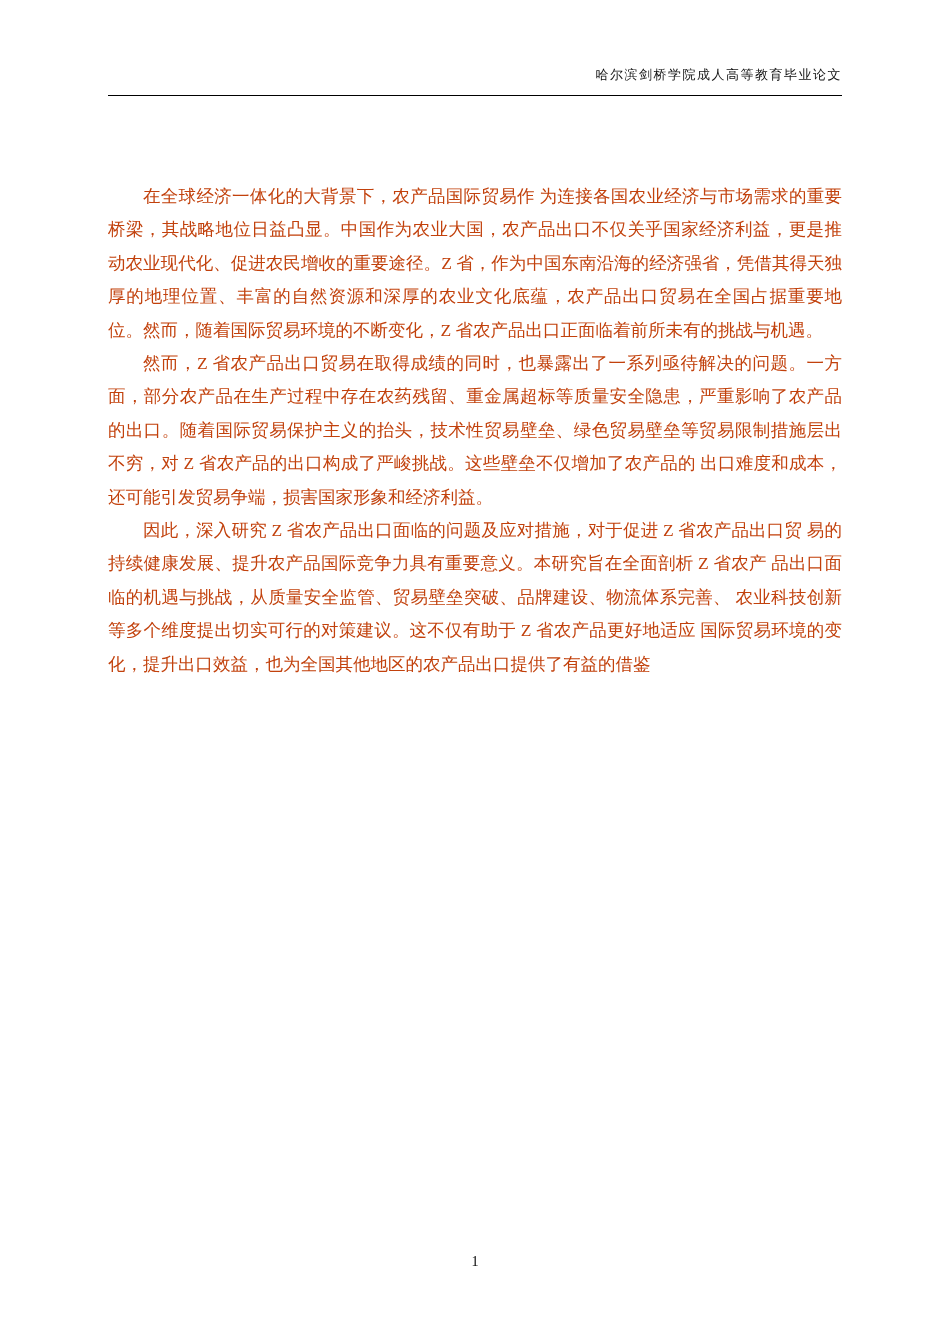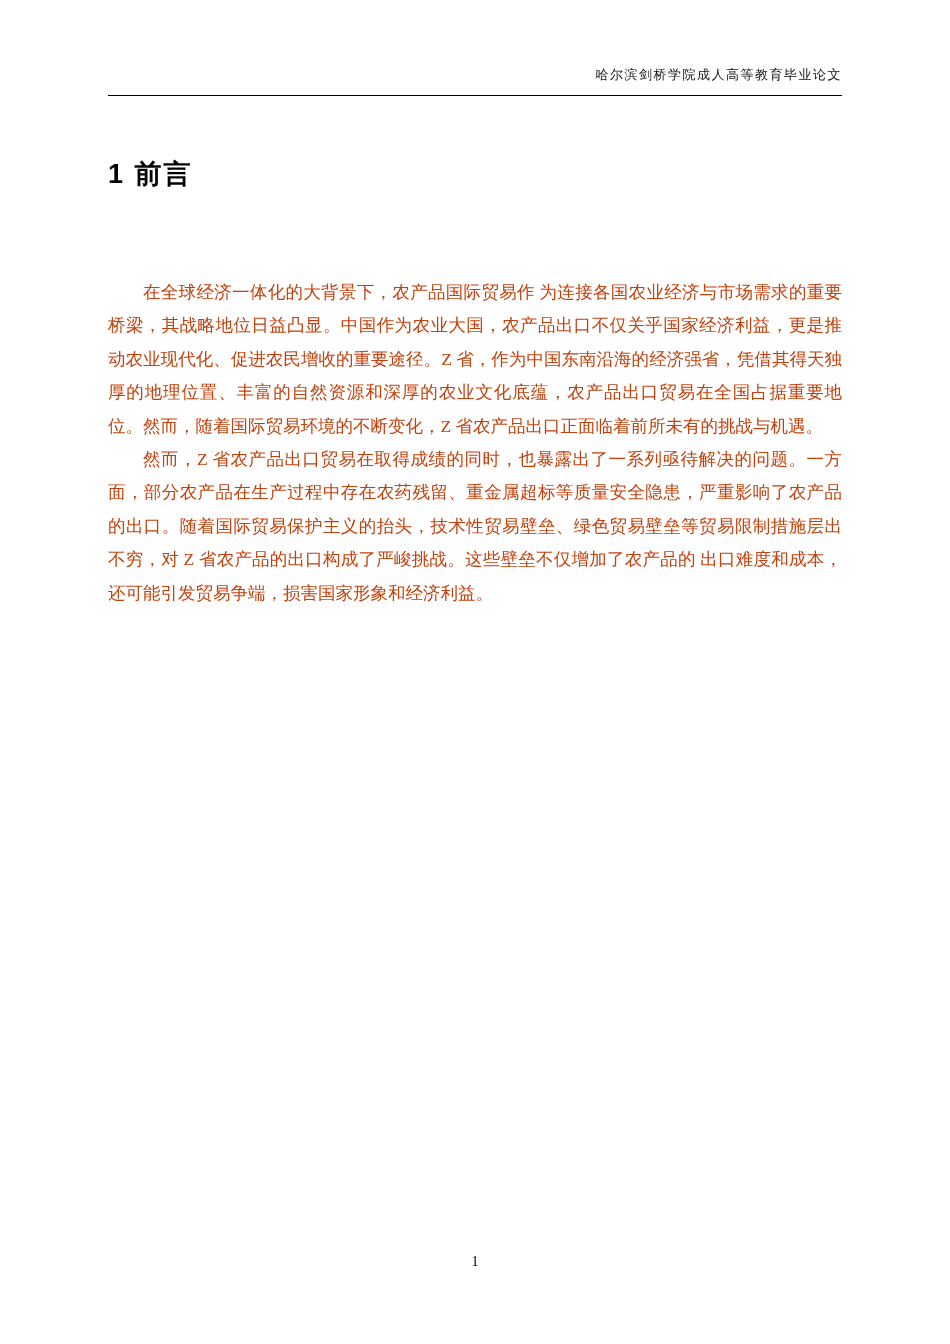--- a/index.html
+++ b/index.html
@@ -61,22 +61,22 @@
 </style>
 </head>
 <body>
 
 <div class="page">
 
   <div class="doc-header">哈尔滨剑桥学院成人高等教育毕业论文</div>
 
   <hr class="header-rule">
 
-  <h1 class="chapter-title">1  前言</h1>
 
   <div class="body-text">
     <p>在全球经济一体化的大背景下，农产品国际贸易作 为连接各国农业经济与市场需求的重要桥梁，其战略地位日益凸显。中国作为农业大国，农产品出口不仅关乎国家经济利益，更是推动农业现代化、促进农民增收的重要途径。Z 省，作为中国东南沿海的经济强省，凭借其得天独厚的地理位置、丰富的自然资源和深厚的农业文化底蕴，农产品出口贸易在全国占据重要地位。然而，随着国际贸易环境的不断变化，Z 省农产品出口正面临着前所未有的挑战与机遇。</p>
     <p>然而，Z 省农产品出口贸易在取得成绩的同时，也暴露出了一系列亟待解决的问题。一方面，部分农产品在生产过程中存在农药残留、重金属超标等质量安全隐患，严重影响了农产品的出口。随着国际贸易保护主义的抬头，技术性贸易壁垒、绿色贸易壁垒等贸易限制措施层出不穷，对 Z 省农产品的出口构成了严峻挑战。这些壁垒不仅增加了农产品的 出口难度和成本，还可能引发贸易争端，损害国家形象和经济利益。</p>
+    <p>因此，深入研究 Z 省农产品出口面临的问题及应对措施，对于促进 Z 省农产品出口贸 易的持续健康发展、提升农产品国际竞争力具有重要意义。本研究旨在全面剖析 Z 省农产 品出口面临的机遇与挑战，从质量安全监管、贸易壁垒突破、品牌建设、物流体系完善、 农业科技创新等多个维度提出切实可行的对策建议。这不仅有助于 Z 省农产品更好地适应 国际贸易环境的变化，提升出口效益，也为全国其他地区的农产品出口提供了有益的借鉴</p>
   </div>
 
 </div>
 
 <div class="page-footer">1</div>
 
 </body></html>

